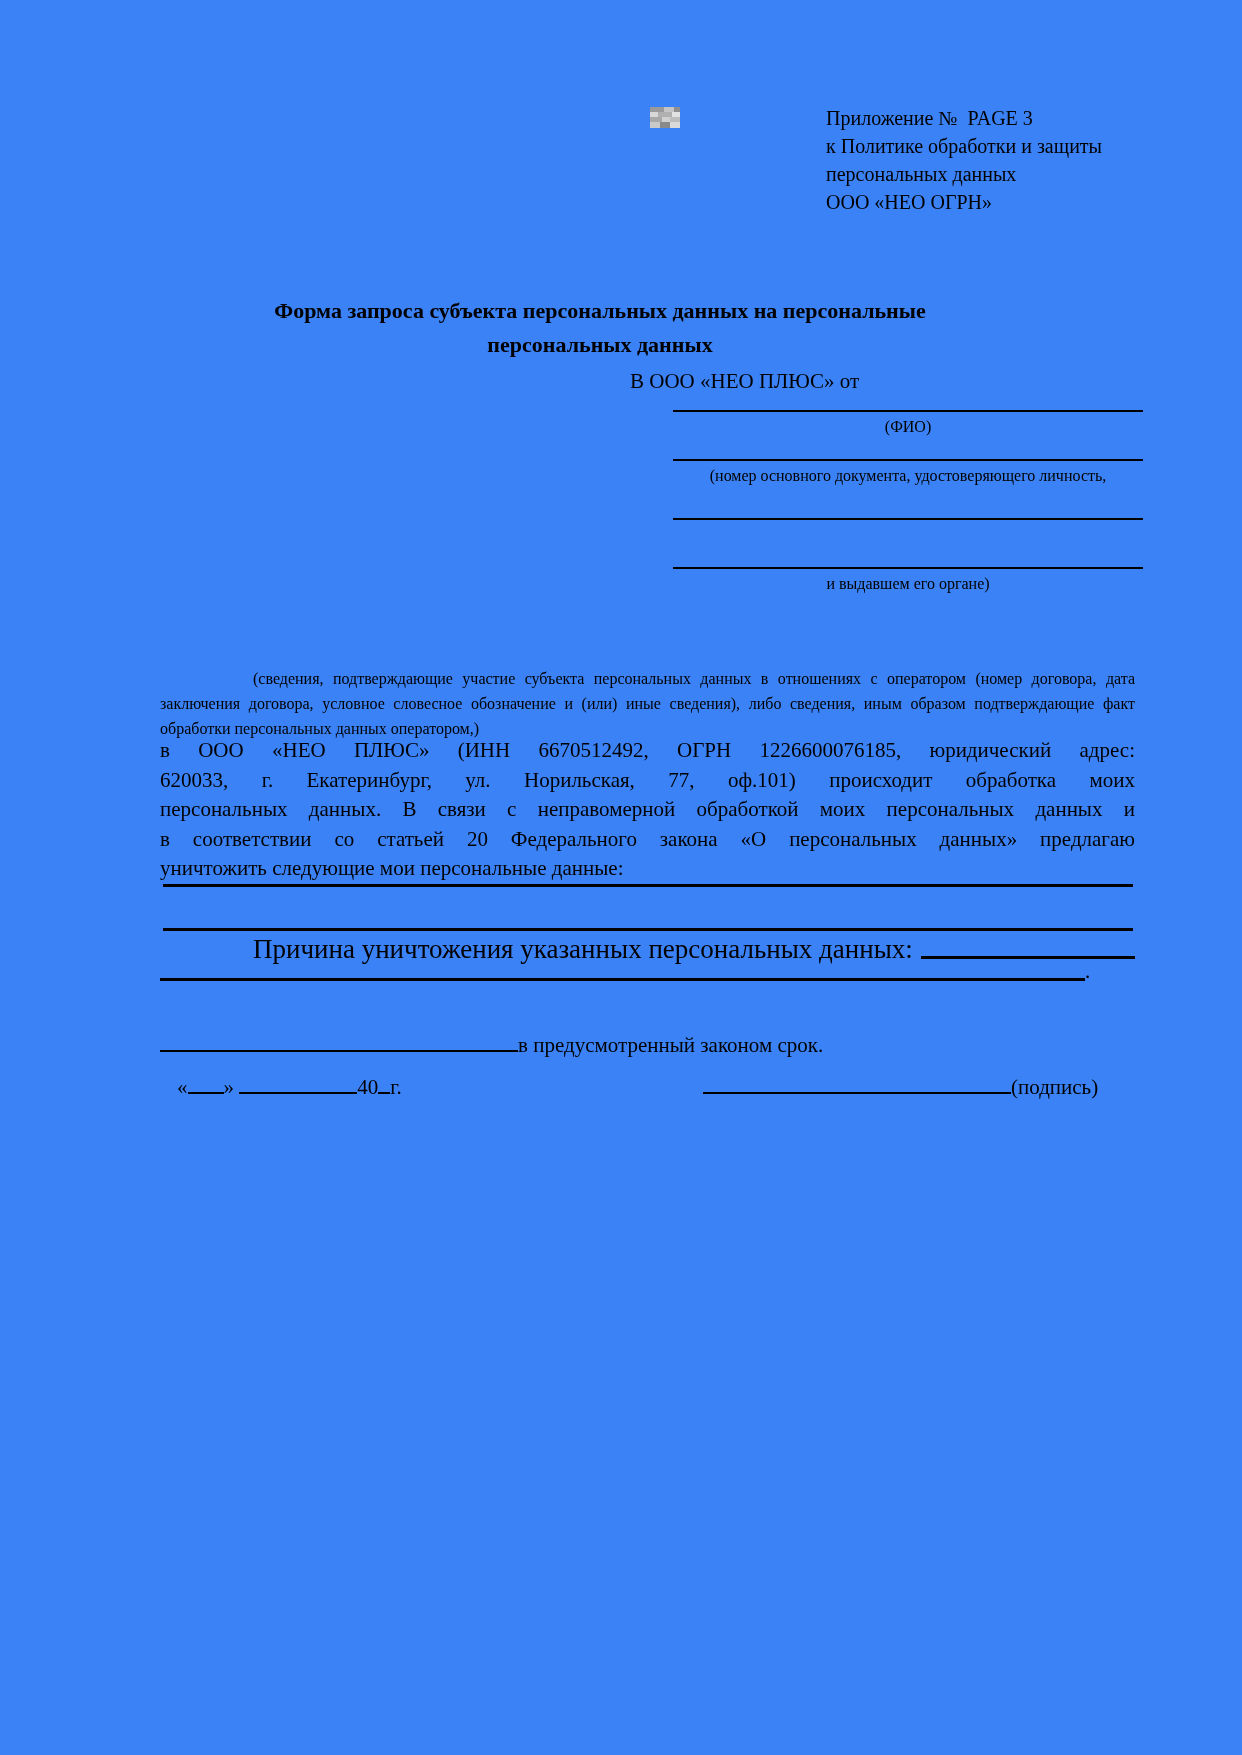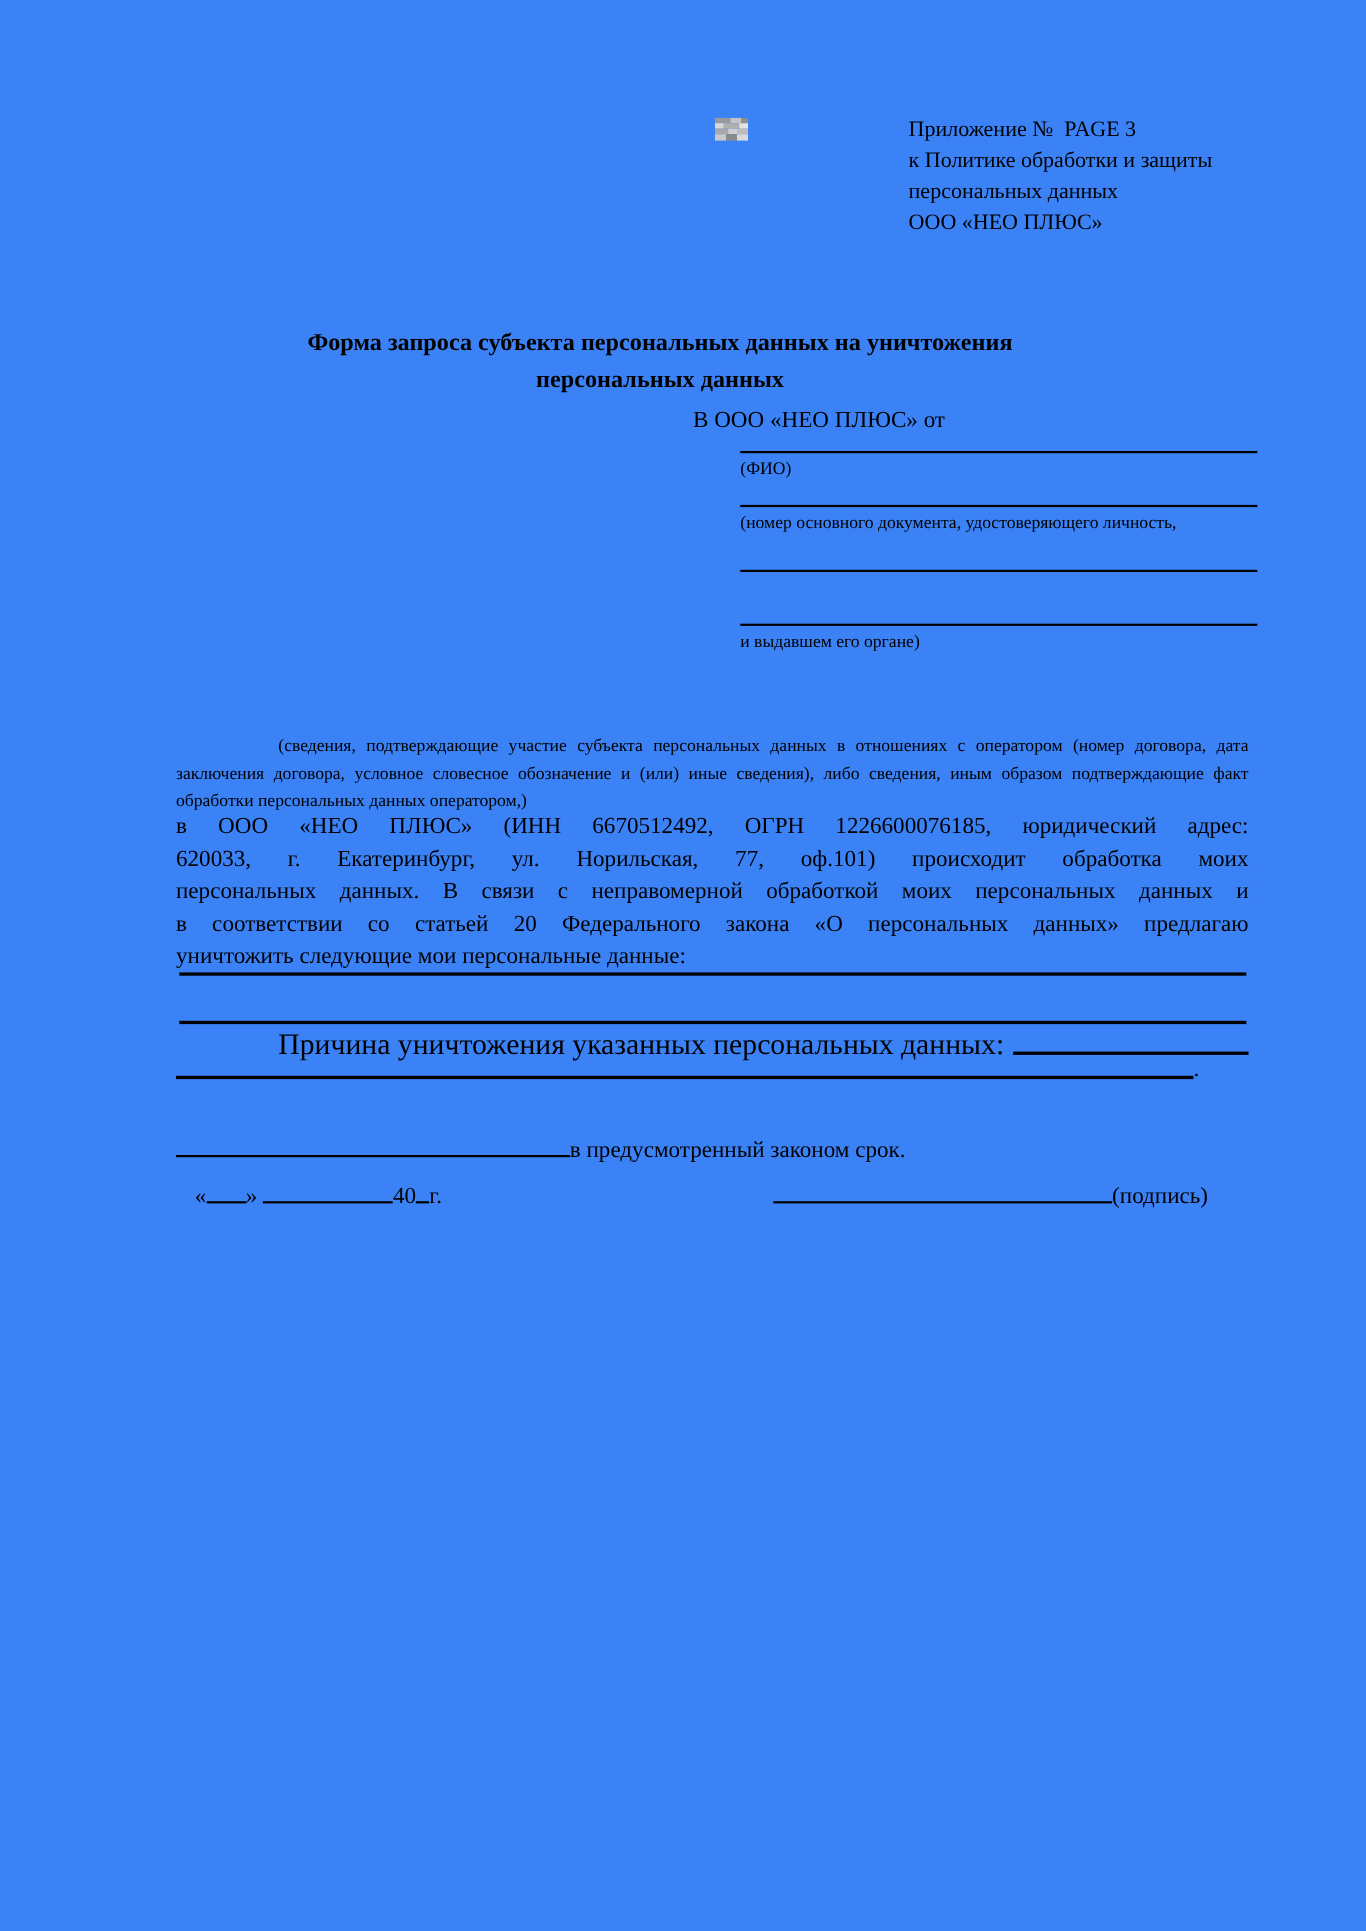--- a/index.html
+++ b/index.html
@@ -18,21 +18,21 @@
   .hdr div{white-space:pre;}
   
   .artifact{left:650px;top:107px;width:30px;height:21px;}
   
   .title{left:160px;top:294px;width:880px;text-align:center;
          font-weight:700;font-size:22px;line-height:34px;}
   
   .addr{left:630px;top:369px;font-size:21px;}
   
   .ruled{position:absolute;left:673px;width:470px;border-top:2px solid #000;height:0;}
-  .rlabel{position:absolute;left:673px;width:470px;text-align:left;
+  .rlabel{position:absolute;left:673px;width:470px;text-align:center;
           font-size:16px;line-height:20px;}
   
   .acc{left:160px;top:628px;width:975px;display:flex;font-size:21px;line-height:27px;}
   .acc-lead{padding-left:93px;margin-right:7px;white-space:nowrap;}
   .fill-line{flex:1;border-bottom:3px solid #000;margin-bottom:4px;}
   
   .note{left:160px;top:666px;width:975px;font-size:16px;line-height:25px;}
   .jline{text-align:justify;text-align-last:justify;}
   .note .first{padding-left:93px;}
   .note .last{text-align:left;text-align-last:left;}
@@ -74,25 +74,25 @@
       <rect x="0" y="15" width="10" height="6" fill="#c9c9c9"></rect>
       <rect x="10" y="15" width="10" height="6" fill="#8a8a8a"></rect>
       <rect x="20" y="15" width="10" height="6" fill="#dadada"></rect>
     </svg>
   </div>
 
   <div class="abs hdr">
     <div>Приложение №  PAGE 3</div>
     <div>к Политике обработки и защиты</div>
     <div>персональных данных</div>
-    <div>ООО «НЕО ПЛЮС»</div>
+    <div>ООО «НЕО ОГРН»</div>
   </div>
 
   <div class="abs title">
-    <div>Форма запроса субъекта персональных данных на уничтожения</div>
+    <div>Форма запроса субъекта персональных данных на персональные</div>
     <div>персональных данных</div>
   </div>
 
   <div class="abs addr">В ООО «НЕО ПЛЮС» от</div>
 
   <div class="ruled" style="top:410px"></div>
   <div class="rlabel" style="top:417px">(ФИО)</div>
 
   <div class="ruled" style="top:459px"></div>
   <div class="rlabel" style="top:466px">(номер основного документа, удостоверяющего личность,</div>

